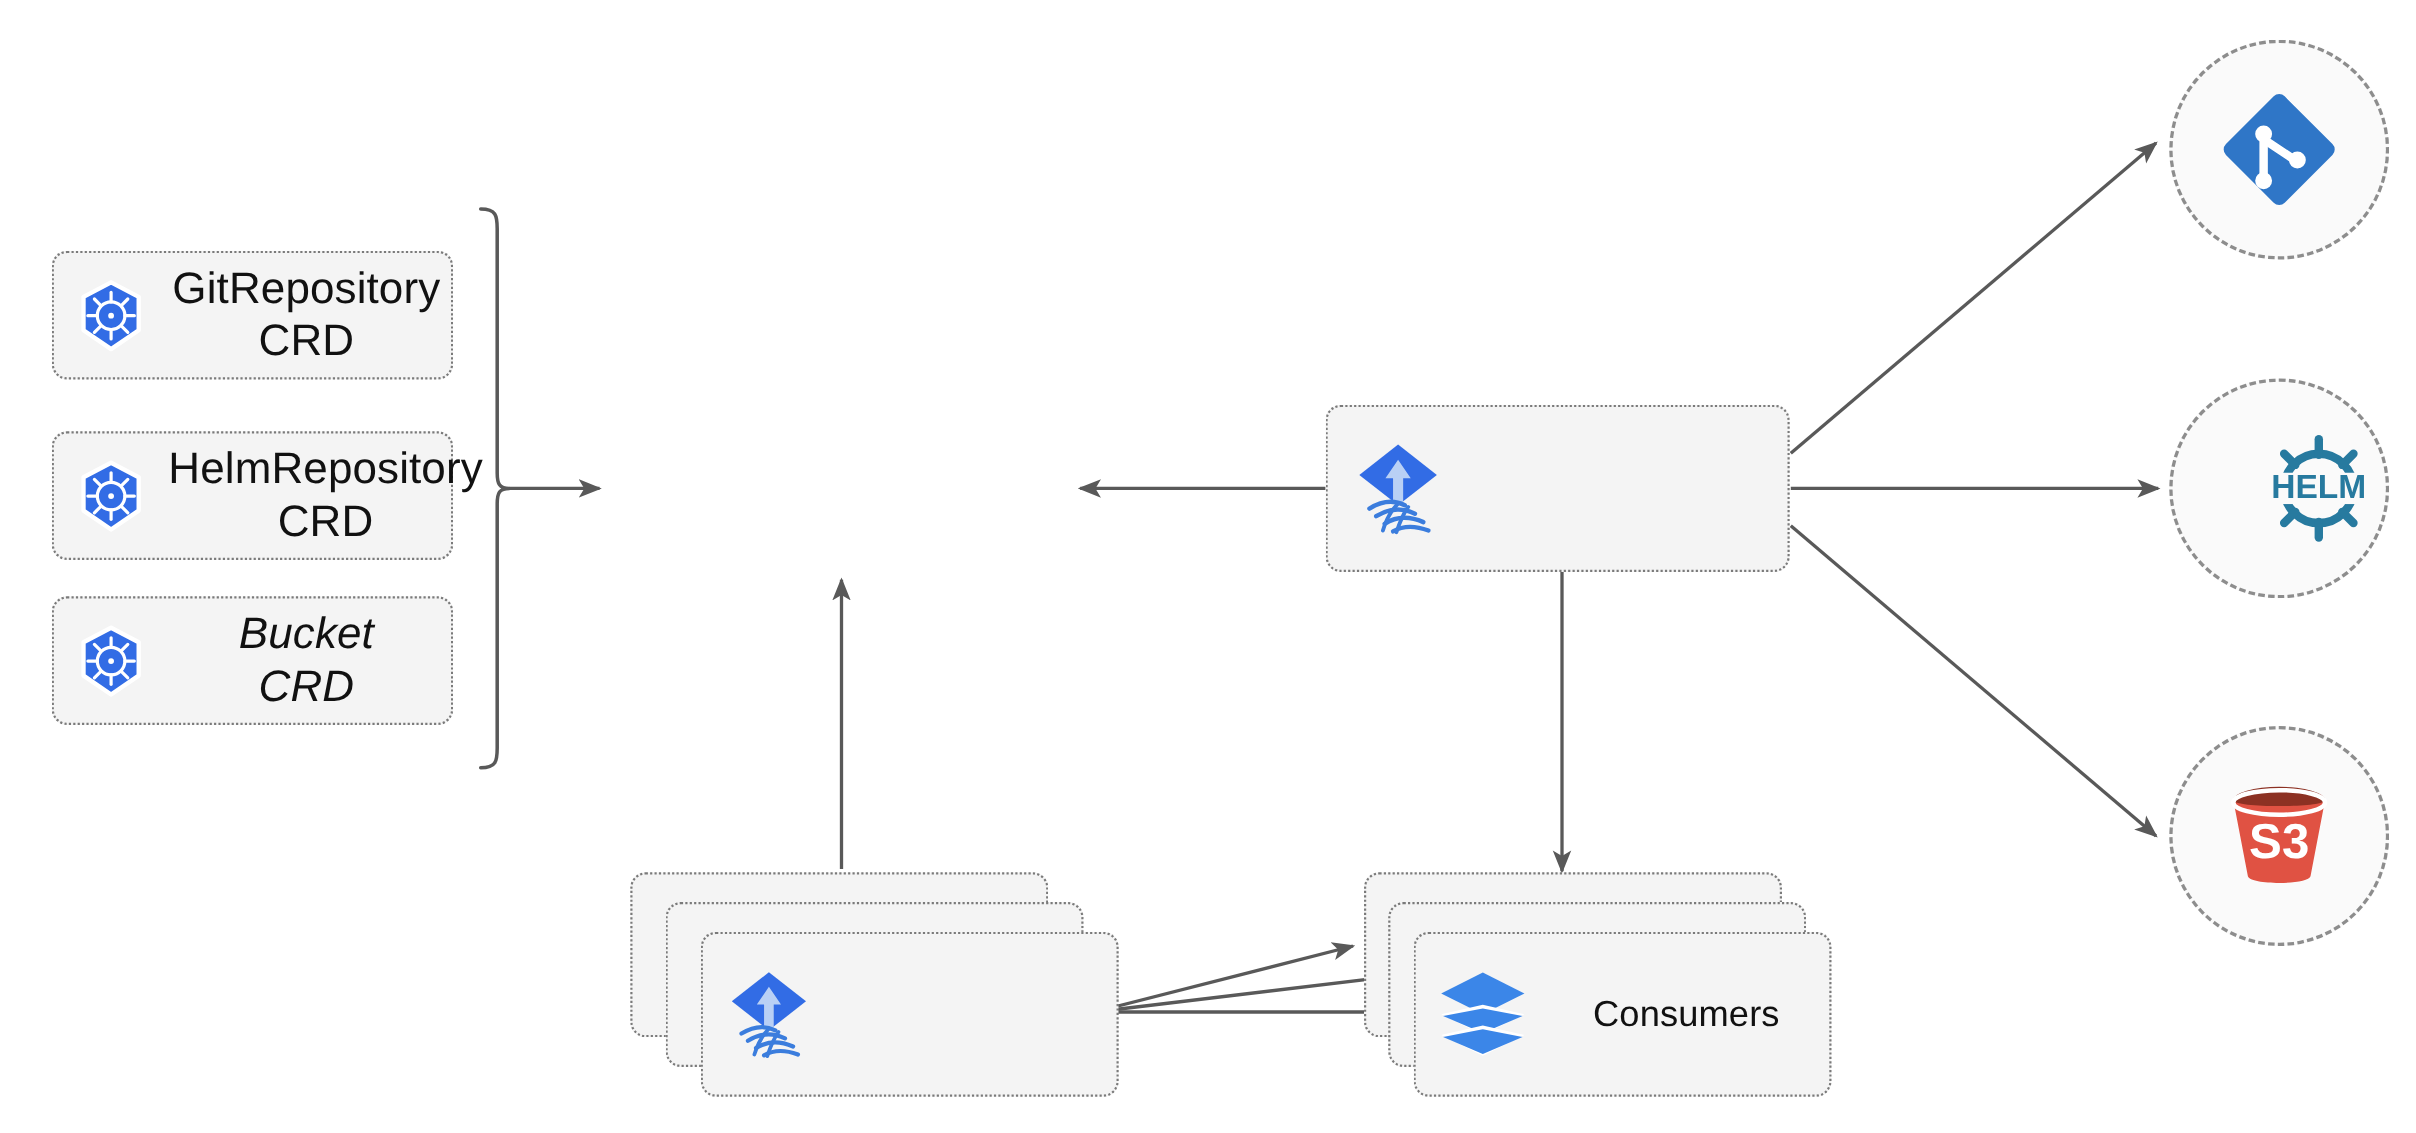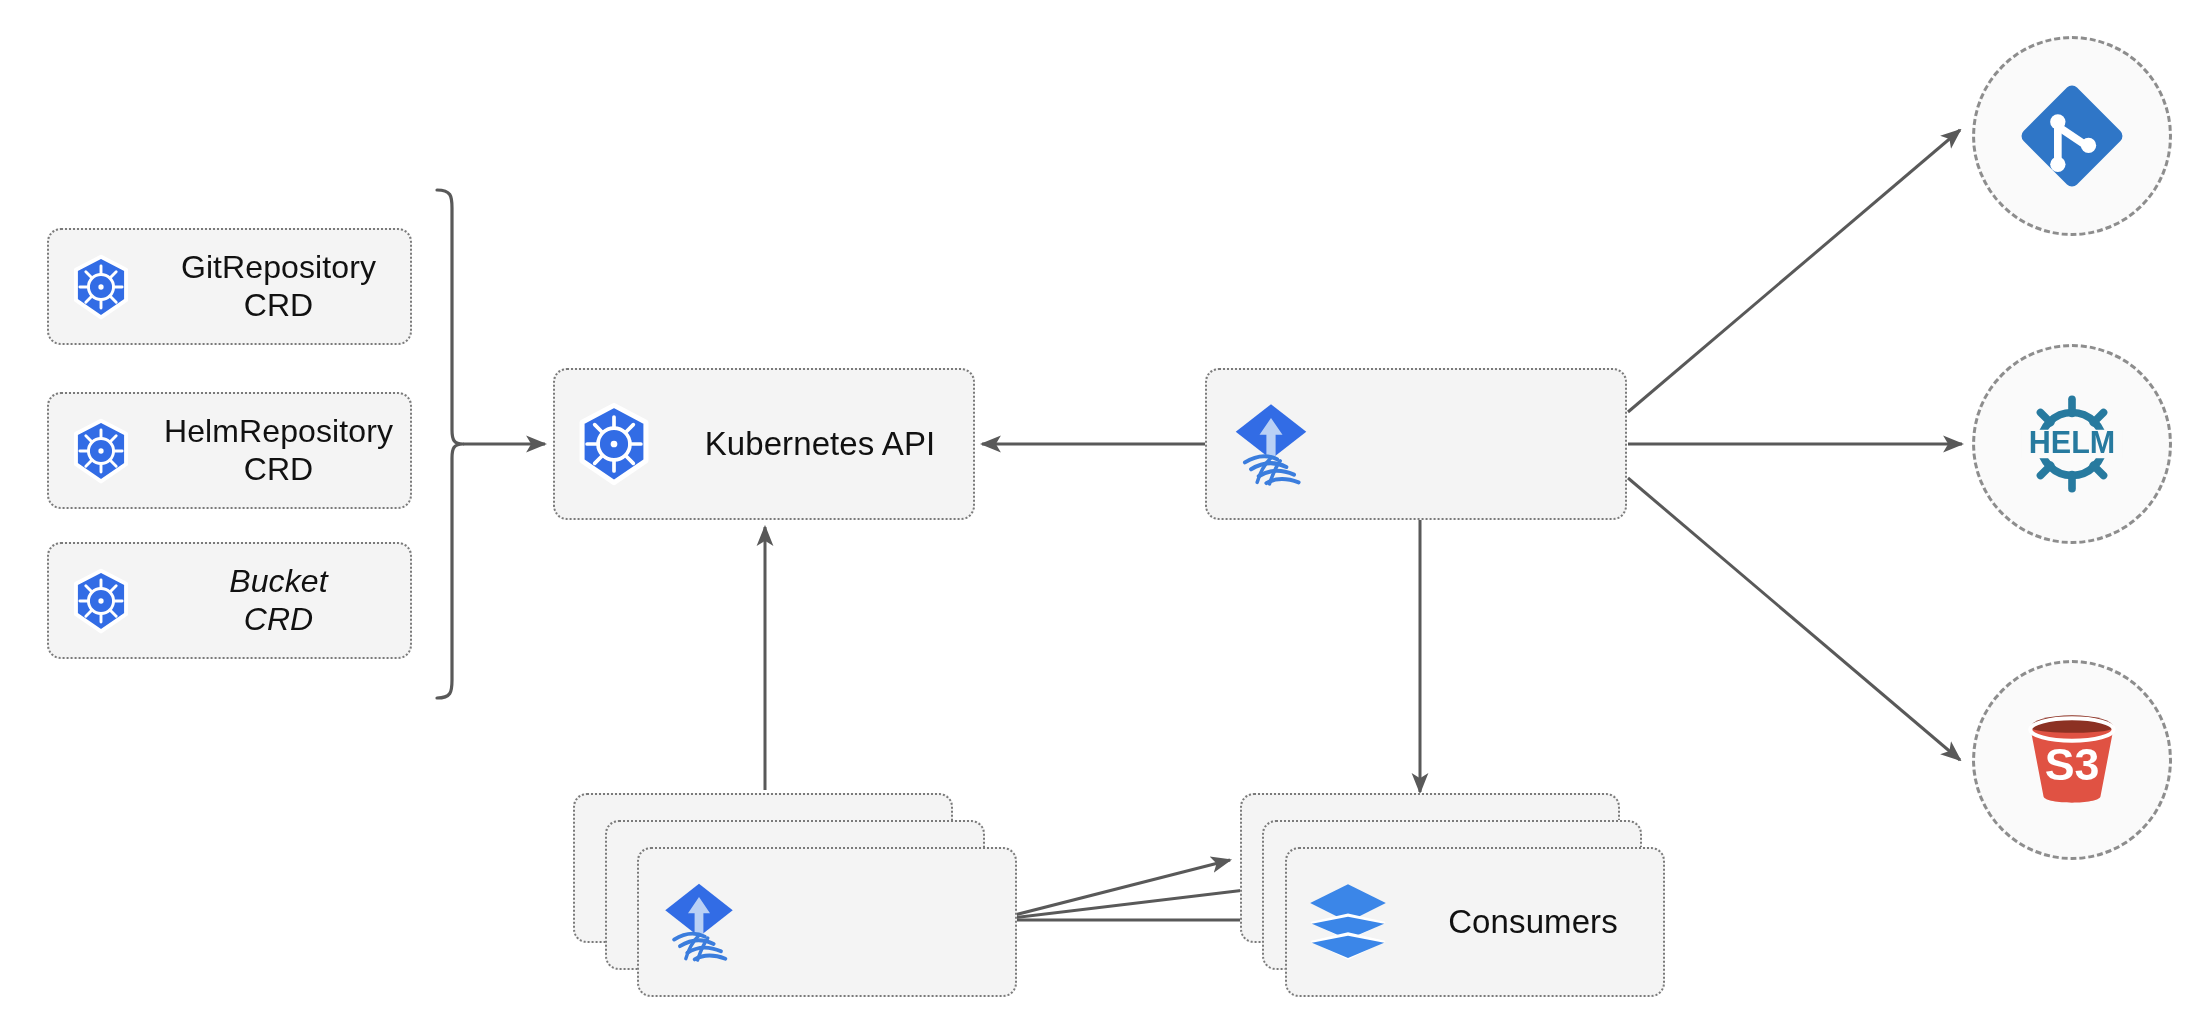--- a/index.html
+++ b/index.html
@@ -42,21 +42,21 @@
   .node-label {
     flex: 1 1 auto;
     text-align: center;
     color: #111111;
     font-size: 33px;
     line-height: 1.18;
     letter-spacing: 0.1px;
     white-space: pre-line;
     padding-right: 6px;
   }
-  .crd .node-label { font-size: 32px; }
+  .crd .node-label { font-size: 40px; }
 
   
   .circle-node {
     position: absolute;
     box-sizing: border-box;
     background: #fafafa;
     border: 3px dashed #8d8d8d;
     border-radius: 50%;
     display: flex;
     align-items: center;
@@ -176,40 +176,20 @@
           <line x1="73" y1="27" x2="64" y2="36"></line>
           <line x1="36" y1="64" x2="27" y2="73"></line>
         </g>
         <circle cx="50" cy="50" r="4" fill="#ffffff"></circle>
       </svg>
     </span>
     <span class="node-label">Bucket
 CRD</span>
   </div>
 
-  <div class="node" style="left:553px; top:368px; width:422px; height:152px;">
-    <span class="node-icon" style="width:118px;">
-      <svg class="iconsvg" width="84" height="84" viewBox="0 0 100 100">
-        <polygon points="50,4 88,24 88,70 50,96 12,70 12,24" fill="#326ce5" stroke="#ffffff" stroke-width="6" stroke-linejoin="round"></polygon>
-        <g fill="none" stroke="#ffffff" stroke-width="4.4" stroke-linecap="round">
-          <circle cx="50" cy="50" r="19"></circle>
-          <line x1="50" y1="18" x2="50" y2="31"></line>
-          <line x1="50" y1="69" x2="50" y2="82"></line>
-          <line x1="18" y1="50" x2="31" y2="50"></line>
-          <line x1="69" y1="50" x2="82" y2="50"></line>
-          <line x1="27" y1="27" x2="36" y2="36"></line>
-          <line x1="64" y1="64" x2="73" y2="73"></line>
-          <line x1="73" y1="27" x2="64" y2="36"></line>
-          <line x1="36" y1="64" x2="27" y2="73"></line>
-        </g>
-        <circle cx="50" cy="50" r="4" fill="#ffffff"></circle>
-      </svg>
-    </span>
-    <span class="node-label">Kubernetes API</span>
-  </div>
 
   <div class="node" style="left:1205px; top:368px; width:422px; height:152px;">
     <span class="node-icon" style="width:128px;">
       <svg class="iconsvg" width="92" height="92" viewBox="0 0 120 120">
         <g>
           <polygon points="60,8 106,44 60,80 14,44" fill="#326ce5"></polygon>
           <path d="M60 26 L75 48 L66 48 L66 78 L54 78 L54 48 L45 48 Z" fill="#b9d0f5"></path>
         </g>
         <g stroke="#3b7ddd" stroke-width="5.2" stroke-linecap="round" fill="none">
           <path d="M26 84 C 42 74, 56 74, 68 80"></path>
@@ -271,21 +251,21 @@
           <line x1="38" y1="72" x2="38" y2="40"></line>
           <line x1="38" y1="42" x2="62" y2="58"></line>
         </g>
         <circle cx="38" cy="74" r="6.5" fill="#ffffff"></circle>
         <circle cx="38" cy="38" r="6.5" fill="#ffffff"></circle>
         <circle cx="64" cy="58" r="6.5" fill="#ffffff"></circle>
       </svg>
     </span>
   </div>
 
-  <div class="circle-node" style="left:1972px; top:344px; width:200px; height:200px;">
+  <div class="circle-node" style="left:1972px; top:344px; width:200px; height:200px;justify-content:flex-end;">
     <span style="position:relative;">
       <svg class="iconsvg" width="122" height="122" viewBox="0 0 120 120">
         <g stroke="#277a9f" fill="none" stroke-width="7.5" stroke-linecap="round">
           <circle cx="60" cy="60" r="31"></circle>
           <line x1="60" y1="16" x2="60" y2="30"></line>
           <line x1="60" y1="90" x2="60" y2="104"></line>
           <line x1="16" y1="60" x2="30" y2="60"></line>
           <line x1="90" y1="60" x2="104" y2="60"></line>
           <line x1="29" y1="29" x2="39" y2="39"></line>
           <line x1="81" y1="81" x2="91" y2="91"></line>

